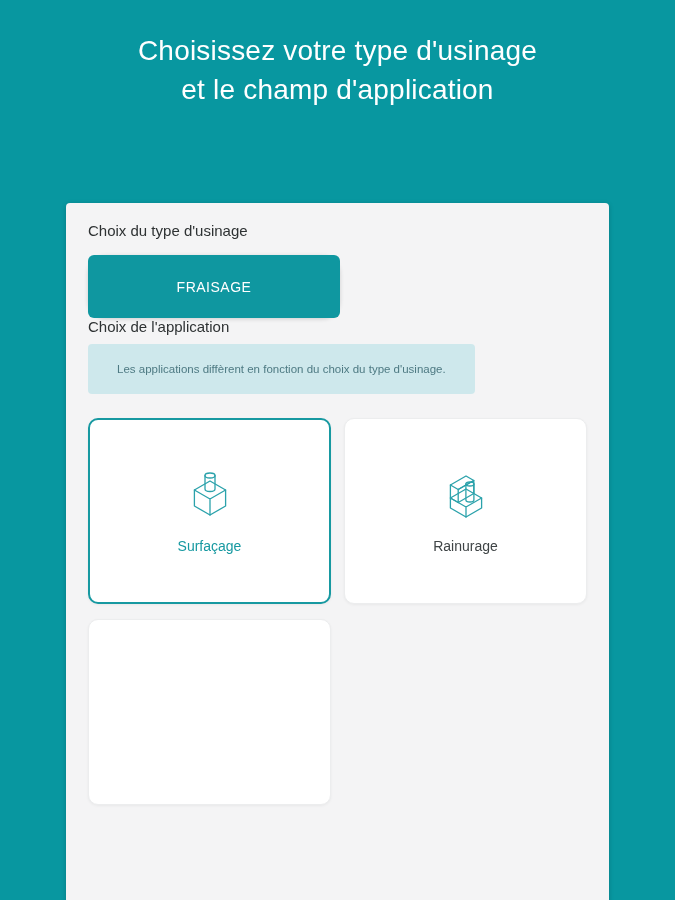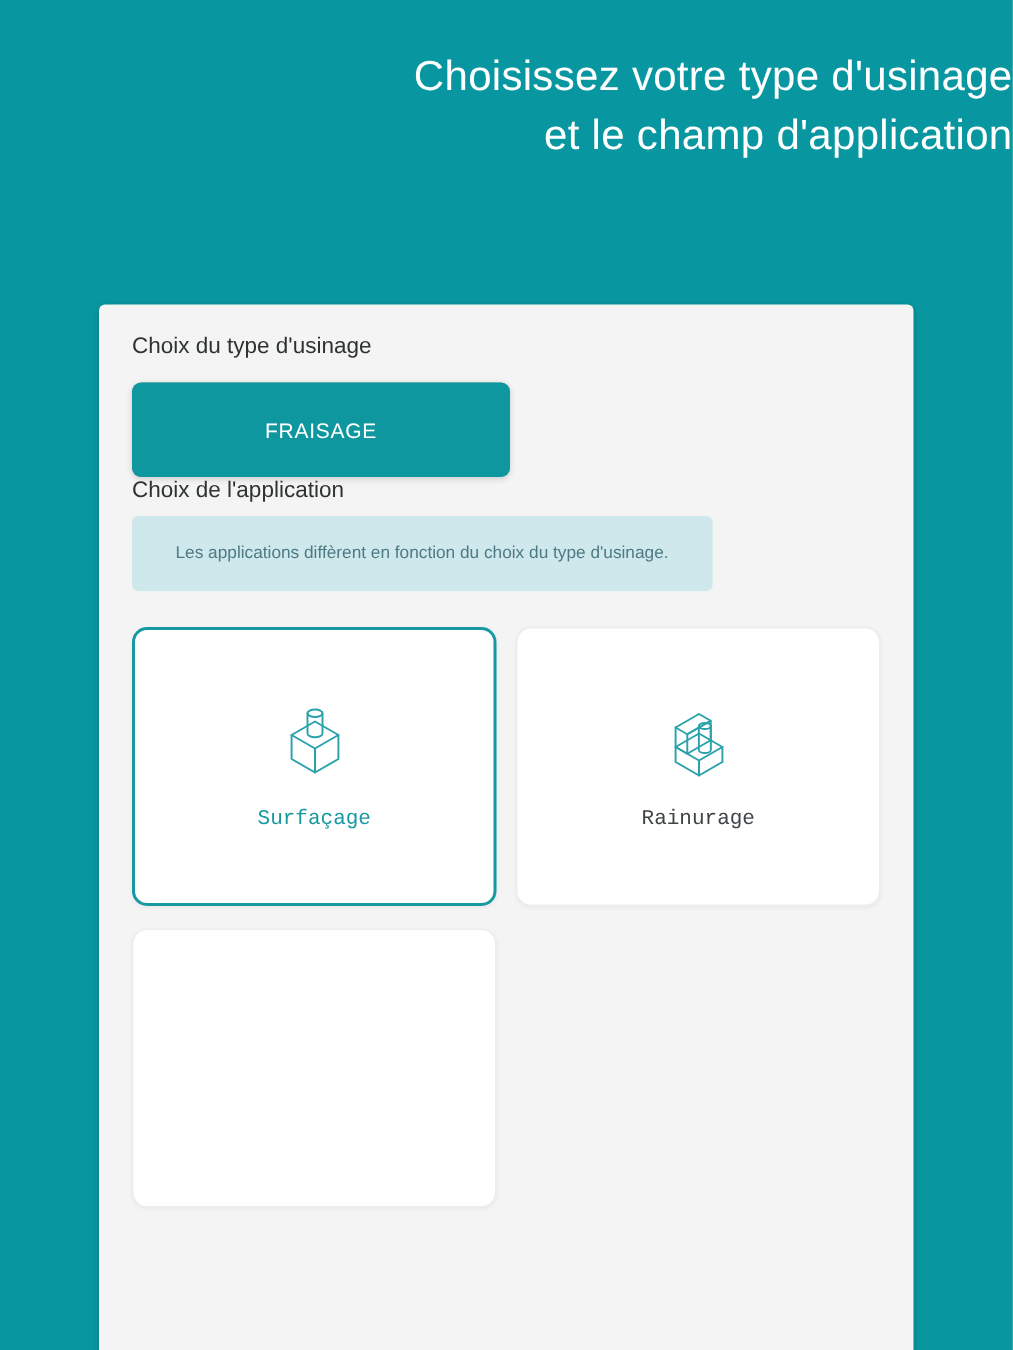--- a/index.html
+++ b/index.html
@@ -4,38 +4,38 @@
 <style>
   html,body{margin:0;padding:0;background:#0897A0;}
   .screen{
     position:relative;width:675px;height:900px;overflow:hidden;
     background:#0897A0;
     font-family:"Liberation Sans","DejaVu Sans",sans-serif;
   }
   
   .app-title{
     position:absolute;top:31px;left:0;width:100%;
-    text-align:right;color:#ffffff;
+    text-align:center;color:#ffffff;
     font-size:28px;line-height:39px;font-weight:400;letter-spacing:.2px;
   }
   
   .panel{
     position:absolute;left:66px;top:203px;width:543px;height:900px;
     background:#F4F4F5;border-radius:4px 4px 0 0;
     padding:19px 22px;box-sizing:border-box;
     box-shadow:0 1px 5px rgba(0,0,0,.18);
   }
   .section-label{
     font-size:15px;line-height:18px;font-weight:400;color:#2E3233;
   }
   .section-label.second{}
   
   .toggle-group{
     margin-top:15px;width:252px;height:63px;
-    background:#a3a3a3;border-radius:6px;
+    background:#a3a3a3;border-radius:18px;
     box-shadow:0 1px 4px rgba(0,0,0,.16);
     display:flex;overflow:visible;
   }
   .toggle-btn{
     flex:1;display:flex;align-items:center;justify-content:center;
     font-size:14px;letter-spacing:.5px;color:#333638;cursor:pointer;
     border-radius:6px;
   }
   .toggle-btn.selected{background:#0F97A0;color:#ffffff;}
   
@@ -50,21 +50,21 @@
     margin-top:24px;display:grid;
     grid-template-columns:243px 243px;gap:15px 13px;
   }
   .app-card{
     height:186px;background:#ffffff;border-radius:10px;
     border:1px solid #ECEDEE;box-shadow:0 1px 3px rgba(0,0,0,.05);
     display:flex;flex-direction:column;align-items:center;justify-content:center;
     gap:13px;box-sizing:border-box;cursor:pointer;
   }
   .app-card.selected{border:2px solid #1799A1;}
-  .app-label{font-size:14px;color:#3F4446;font-family:Liberation Mono, monospace;}
+  .app-label{font-size:14px;color:#3F4446;}
   .app-card.selected .app-label{color:#1799A1;}
   .app-icon{display:block;}
   .app-icon path,.app-icon ellipse{
     fill:none;stroke:#2BA2AB;stroke-width:1.3;
     stroke-linecap:round;stroke-linejoin:round;
   }
 </style>
 </head>
 <body>
 

